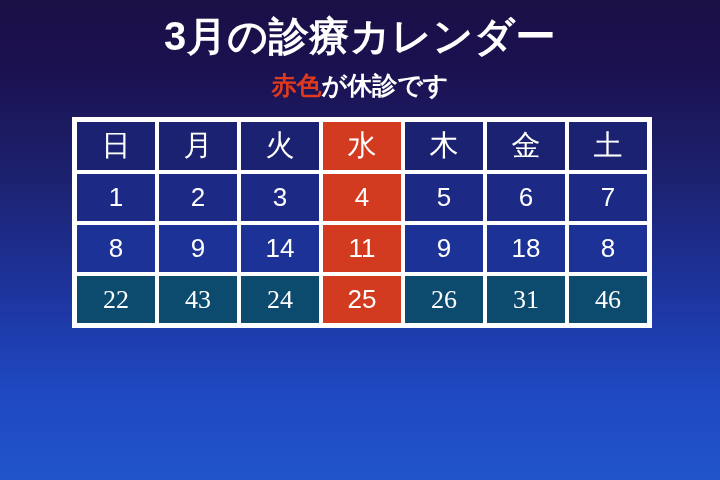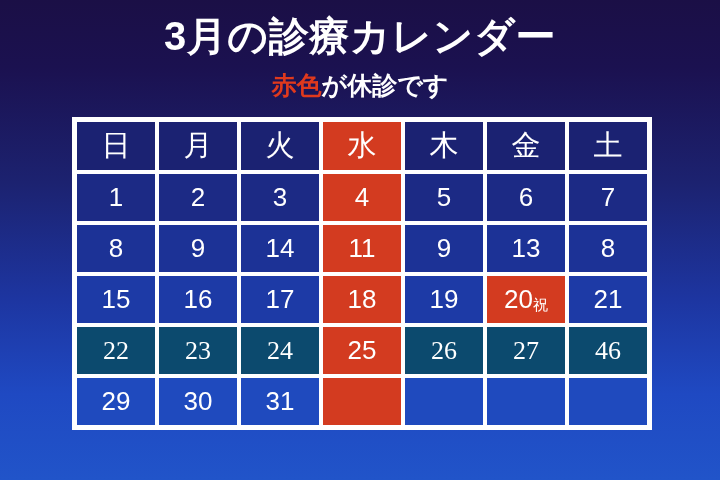--- a/index.html
+++ b/index.html
@@ -148,46 +148,28 @@
           <td class="blue-r1"><span class="daynum">5</span></td>
           <td class="blue-r1"><span class="daynum">6</span></td>
           <td class="blue-r1"><span class="daynum">7</span></td>
         </tr>
         <tr>
           <td class="blue-r2"><span class="daynum">8</span></td>
           <td class="blue-r2"><span class="daynum">9</span></td>
           <td class="blue-r2"><span class="daynum">14</span></td>
           <td class="red"><span class="daynum">11</span></td>
           <td class="blue-r2"><span class="daynum">9</span></td>
-          <td class="blue-r2"><span class="daynum">13</span></td>
+          <td class="blue-r2"><span class="daynum">18</span></td>
           <td class="blue-r2"><span class="daynum">8</span></td>
         </tr>
         <tr>
-          <td class="blue-r3"><span class="daynum">15</span></td>
-          <td class="blue-r3"><span class="daynum">16</span></td>
-          <td class="blue-r3"><span class="daynum">17</span></td>
-          <td class="red"><span class="daynum">18</span></td>
-          <td class="blue-r3"><span class="daynum">19</span></td>
-          <td class="red"><span class="daynum">20</span><span class="sup">祝</span></td>
-          <td class="blue-r3"><span class="daynum">21</span></td>
-        </tr>
-        <tr>
           <td class="blue-r4"><span class="daynum">22</span></td>
-          <td class="blue-r4"><span class="daynum">23</span></td>
+          <td class="blue-r4"><span class="daynum">43</span></td>
           <td class="blue-r4"><span class="daynum">24</span></td>
           <td class="red"><span class="daynum">25</span></td>
           <td class="blue-r4"><span class="daynum">26</span></td>
-          <td class="blue-r4"><span class="daynum">27</span></td>
+          <td class="blue-r4"><span class="daynum">31</span></td>
           <td class="blue-r4"><span class="daynum">46</span></td>
-        </tr>
-        <tr>
-          <td class="blue-r5"><span class="daynum">29</span></td>
-          <td class="blue-r5"><span class="daynum">30</span></td>
-          <td class="blue-r5"><span class="daynum">31</span></td>
-          <td class="red empty"></td>
-          <td class="blue-r5 empty"></td>
-          <td class="blue-r5 empty"></td>
-          <td class="blue-r5 empty"></td>
         </tr>
       </tbody>
   </table>
 
 </div>
 
 </body></html>

